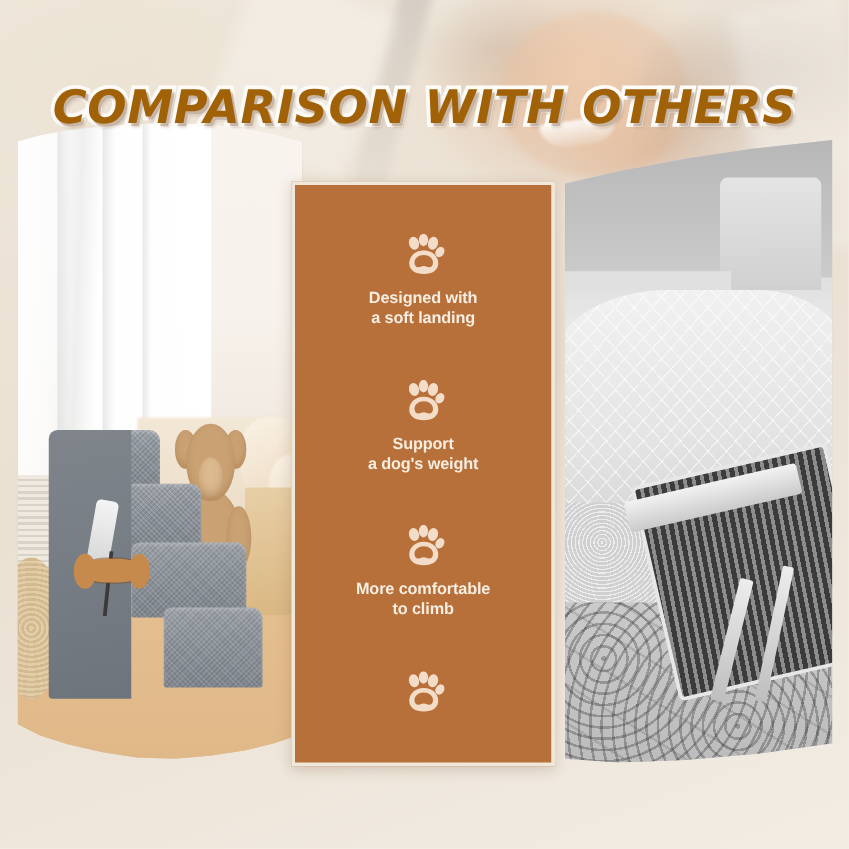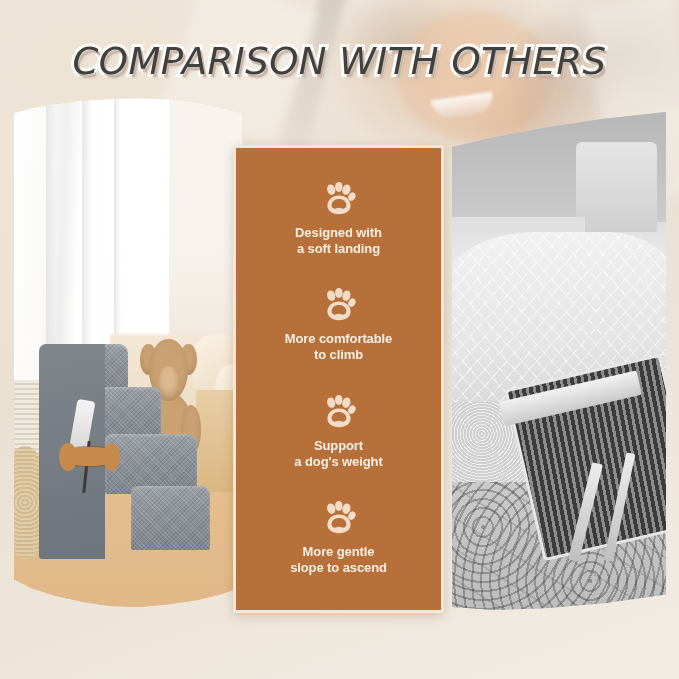--- a/index.html
+++ b/index.html
@@ -331,29 +331,30 @@
     position: absolute;
     left: 0; right: 0;
     top: 40px;
     text-align: center;
     z-index: 20;
   }
   .title {
     display: inline-block;
     font-family: "DejaVu Sans", sans-serif;
     font-size: 37px;
-    font-weight: normal;
+    font-weight: bold;
     font-style: italic;
     letter-spacing: 0.5px;
-    color: #404040;
+    color: #a16207;
     -webkit-text-stroke: 6px #fdfbf7;
     paint-order: stroke fill;
     text-shadow:
       2px 3px 0 rgba(120,80,45,0.28),
       3px 4px 2px rgba(120,80,45,0.18);
+    margin-top: 24px;
   }
 </style>
 </head>
 <body>
 
 <div id="poster">
 
   <div class="bg-wash"></div>
   <div class="bg-car-pillar"></div>
   <div class="bg-face"></div>
@@ -432,48 +433,46 @@
 
     <div class="feature">
       <svg class="paw" width="36" height="34" viewBox="0 0 36 34">
         <ellipse cx="10.2" cy="7.6" rx="4.0" ry="5.3" fill="#f3ddc8" transform="rotate(-16 10.2 7.6)"></ellipse>
         <ellipse cx="17.8" cy="4.9" rx="3.7" ry="5.0" fill="#f3ddc8"></ellipse>
         <ellipse cx="25.4" cy="7.6" rx="4.0" ry="5.3" fill="#f3ddc8" transform="rotate(16 25.4 7.6)"></ellipse>
         <ellipse cx="30.9" cy="14.6" rx="3.4" ry="4.4" fill="#f3ddc8" transform="rotate(28 30.9 14.6)"></ellipse>
         <path d="M18 13.4c6.9 0 11.6 4.6 11.6 10.2 0 5.4-4.6 8.6-11.6 8.6S6.4 29 6.4 23.6C6.4 18 11.1 13.4 18 13.4z" fill="#f3ddc8"></path>
         <path d="M18 17.0c4.2 0 7.4 2.6 7.4 6.1 0 2.1-1.2 3.6-3.0 3.6-1.5 0-2.3-1.0-4.4-1.0s-2.9 1.0-4.4 1.0c-1.8 0-3.0-1.5-3.0-3.6 0-3.5 3.2-6.1 7.4-6.1z" fill="#b8703a"></path>
       </svg>
-      <div class="feature-text">More comfortable
-to climb</div>
+      <div class="feature-text">Support
+a dog's weight</div>
     </div>
 
     <div class="feature">
       <svg class="paw" width="36" height="34" viewBox="0 0 36 34">
         <ellipse cx="10.2" cy="7.6" rx="4.0" ry="5.3" fill="#f3ddc8" transform="rotate(-16 10.2 7.6)"></ellipse>
         <ellipse cx="17.8" cy="4.9" rx="3.7" ry="5.0" fill="#f3ddc8"></ellipse>
         <ellipse cx="25.4" cy="7.6" rx="4.0" ry="5.3" fill="#f3ddc8" transform="rotate(16 25.4 7.6)"></ellipse>
         <ellipse cx="30.9" cy="14.6" rx="3.4" ry="4.4" fill="#f3ddc8" transform="rotate(28 30.9 14.6)"></ellipse>
         <path d="M18 13.4c6.9 0 11.6 4.6 11.6 10.2 0 5.4-4.6 8.6-11.6 8.6S6.4 29 6.4 23.6C6.4 18 11.1 13.4 18 13.4z" fill="#f3ddc8"></path>
         <path d="M18 17.0c4.2 0 7.4 2.6 7.4 6.1 0 2.1-1.2 3.6-3.0 3.6-1.5 0-2.3-1.0-4.4-1.0s-2.9 1.0-4.4 1.0c-1.8 0-3.0-1.5-3.0-3.6 0-3.5 3.2-6.1 7.4-6.1z" fill="#b8703a"></path>
       </svg>
-      <div class="feature-text">Support
-a dog's weight</div>
+      <div class="feature-text">More comfortable
+to climb</div>
     </div>
 
     <div class="feature">
       <svg class="paw" width="36" height="34" viewBox="0 0 36 34">
         <ellipse cx="10.2" cy="7.6" rx="4.0" ry="5.3" fill="#f3ddc8" transform="rotate(-16 10.2 7.6)"></ellipse>
         <ellipse cx="17.8" cy="4.9" rx="3.7" ry="5.0" fill="#f3ddc8"></ellipse>
         <ellipse cx="25.4" cy="7.6" rx="4.0" ry="5.3" fill="#f3ddc8" transform="rotate(16 25.4 7.6)"></ellipse>
         <ellipse cx="30.9" cy="14.6" rx="3.4" ry="4.4" fill="#f3ddc8" transform="rotate(28 30.9 14.6)"></ellipse>
         <path d="M18 13.4c6.9 0 11.6 4.6 11.6 10.2 0 5.4-4.6 8.6-11.6 8.6S6.4 29 6.4 23.6C6.4 18 11.1 13.4 18 13.4z" fill="#f3ddc8"></path>
         <path d="M18 17.0c4.2 0 7.4 2.6 7.4 6.1 0 2.1-1.2 3.6-3.0 3.6-1.5 0-2.3-1.0-4.4-1.0s-2.9 1.0-4.4 1.0c-1.8 0-3.0-1.5-3.0-3.6 0-3.5 3.2-6.1 7.4-6.1z" fill="#b8703a"></path>
       </svg>
-      <div class="feature-text">More gentle
-slope to ascend</div>
     </div>
 
   </div>
 
   <div class="title-wrap">
     <span class="title">COMPARISON WITH OTHERS</span>
   </div>
 
 </div>
 

